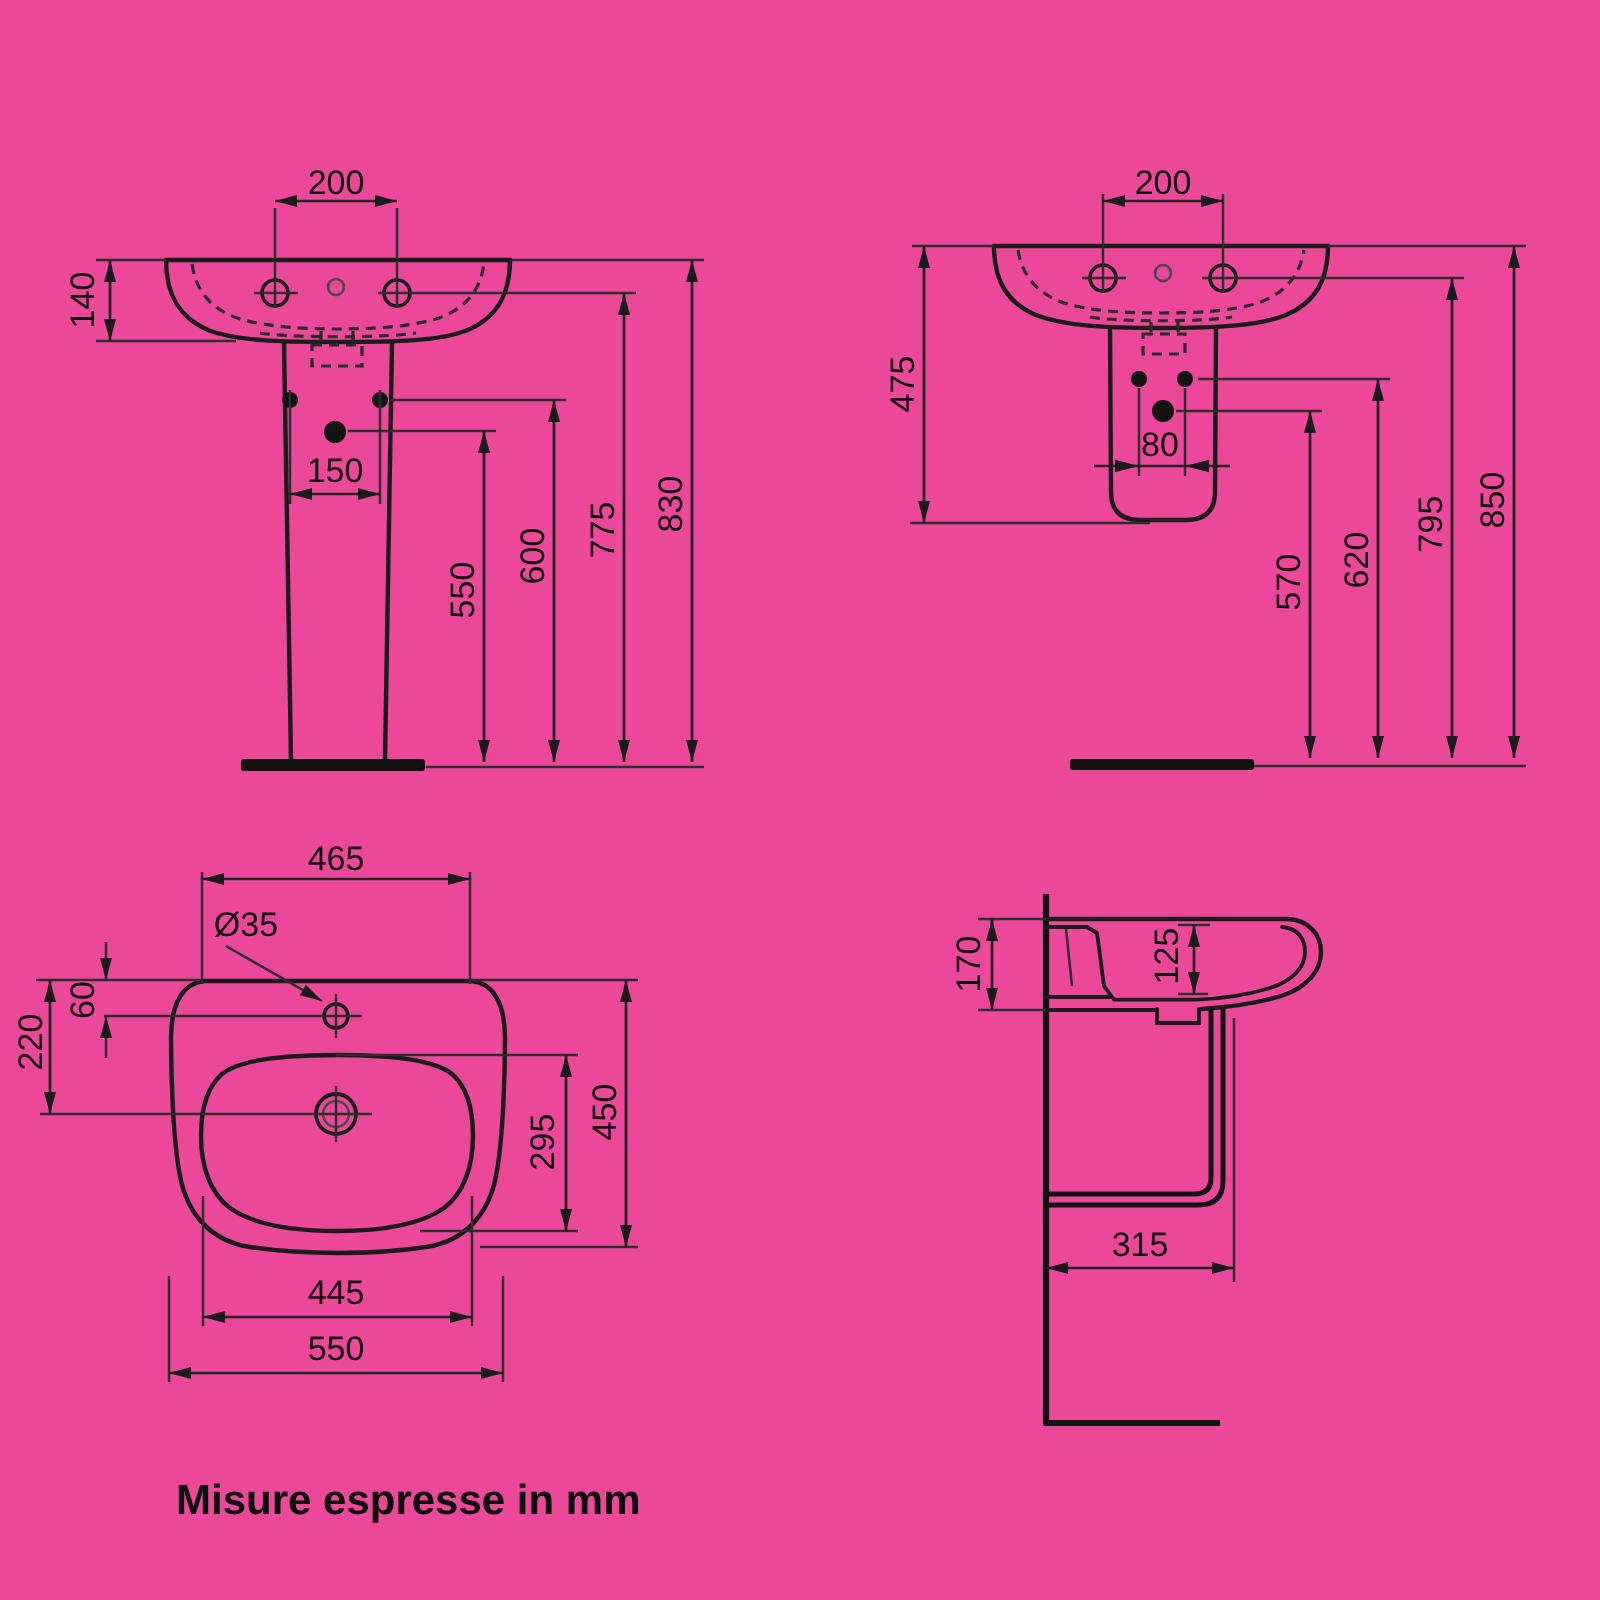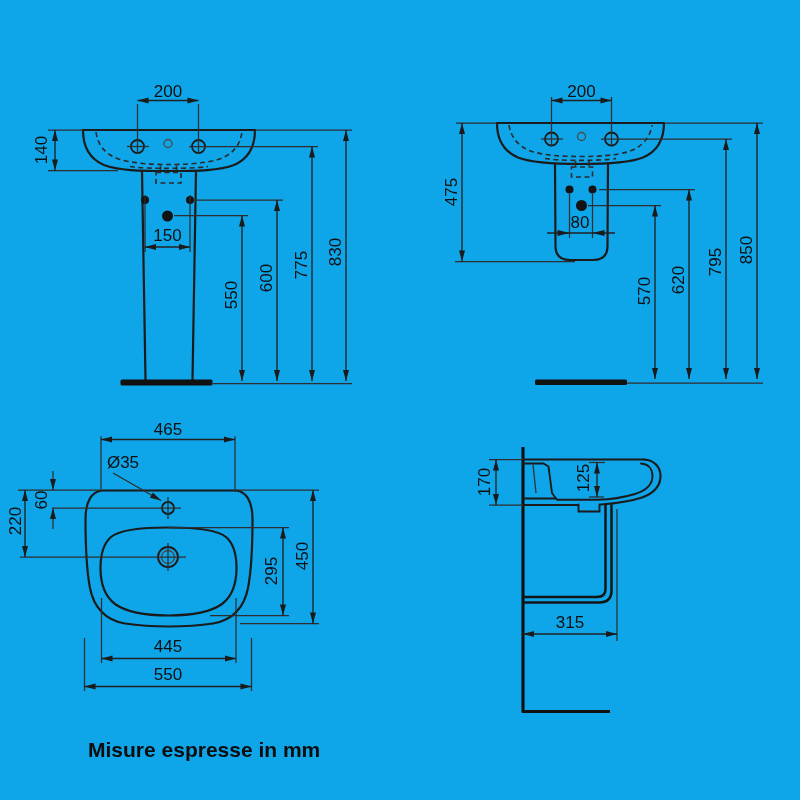--- a/index.html
+++ b/index.html
@@ -1,16 +1,16 @@
 <!DOCTYPE html>
 <html><head>
 <meta charset="utf-8">
 <style>
   html,body{margin:0;padding:0;background:#fff;}
-  #canvas{width:800px;height:800px;background:#0ea5e9;position:relative;overflow:hidden;}
+  #canvas{width:800px;height:800px;background:#ec4899;position:relative;overflow:hidden;}
   svg{display:block;}
   .ol{fill:none;stroke:#1b1b1b;stroke-width:2.2;stroke-linecap:round;stroke-linejoin:round;}
   .ol19{fill:none;stroke:#1b1b1b;stroke-width:1.9;stroke-linecap:round;}
   .thin{fill:none;stroke:#2e2e2e;stroke-width:1.25;}
   .dim{fill:none;stroke:#222;stroke-width:1.35;}
   .dash{fill:none;stroke:#2a2a2a;stroke-width:1.6;stroke-dasharray:5 3.5;}
   .thick{fill:none;stroke:#111;stroke-width:3.1;stroke-linejoin:round;}
   .pipe{fill:none;stroke:#141414;stroke-width:2.5;}
   .dot{fill:#131313;stroke:none;}
   .solid{fill:#111;stroke:none;}

